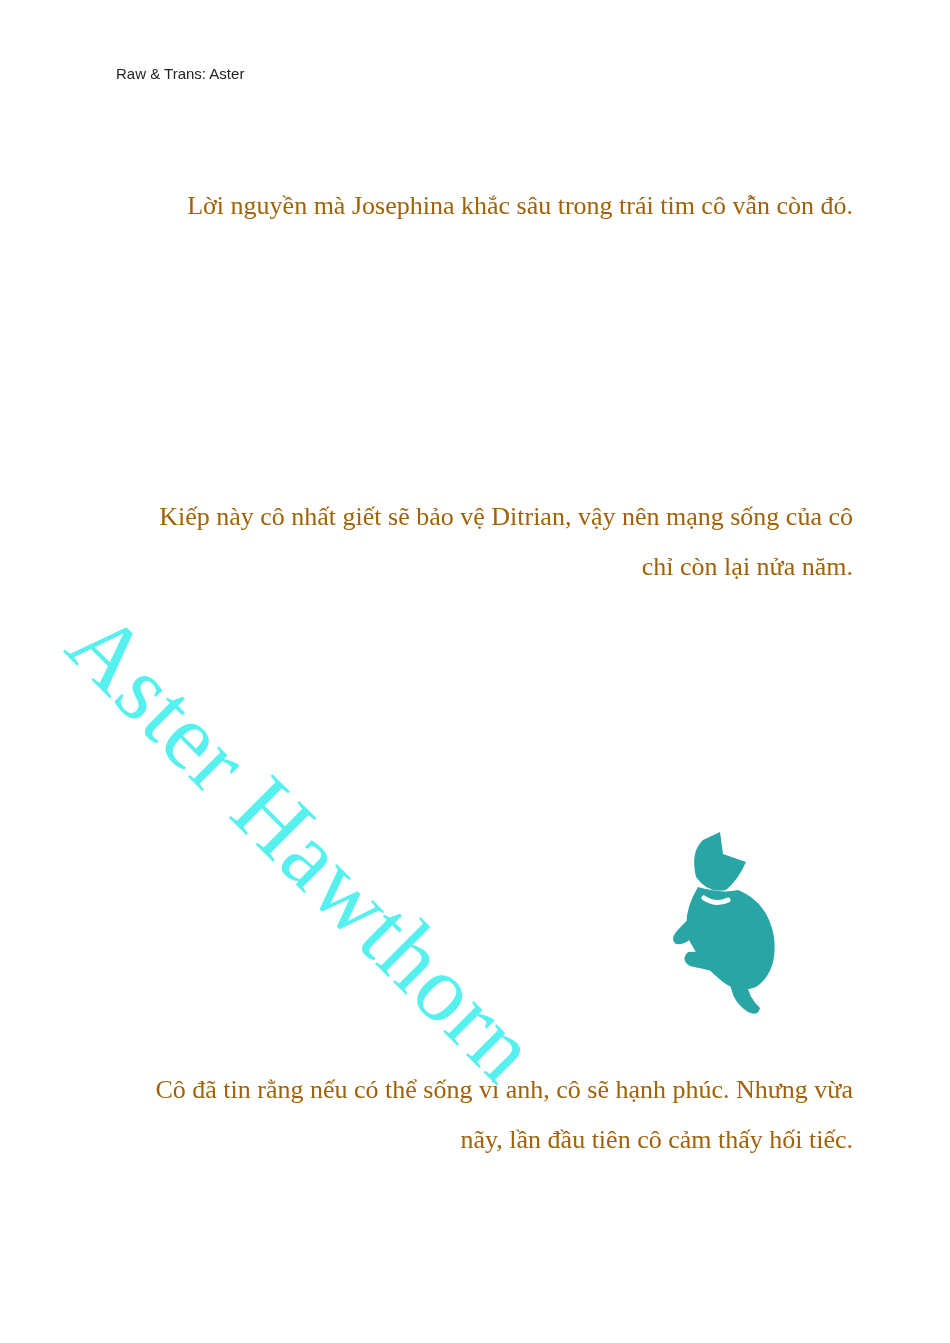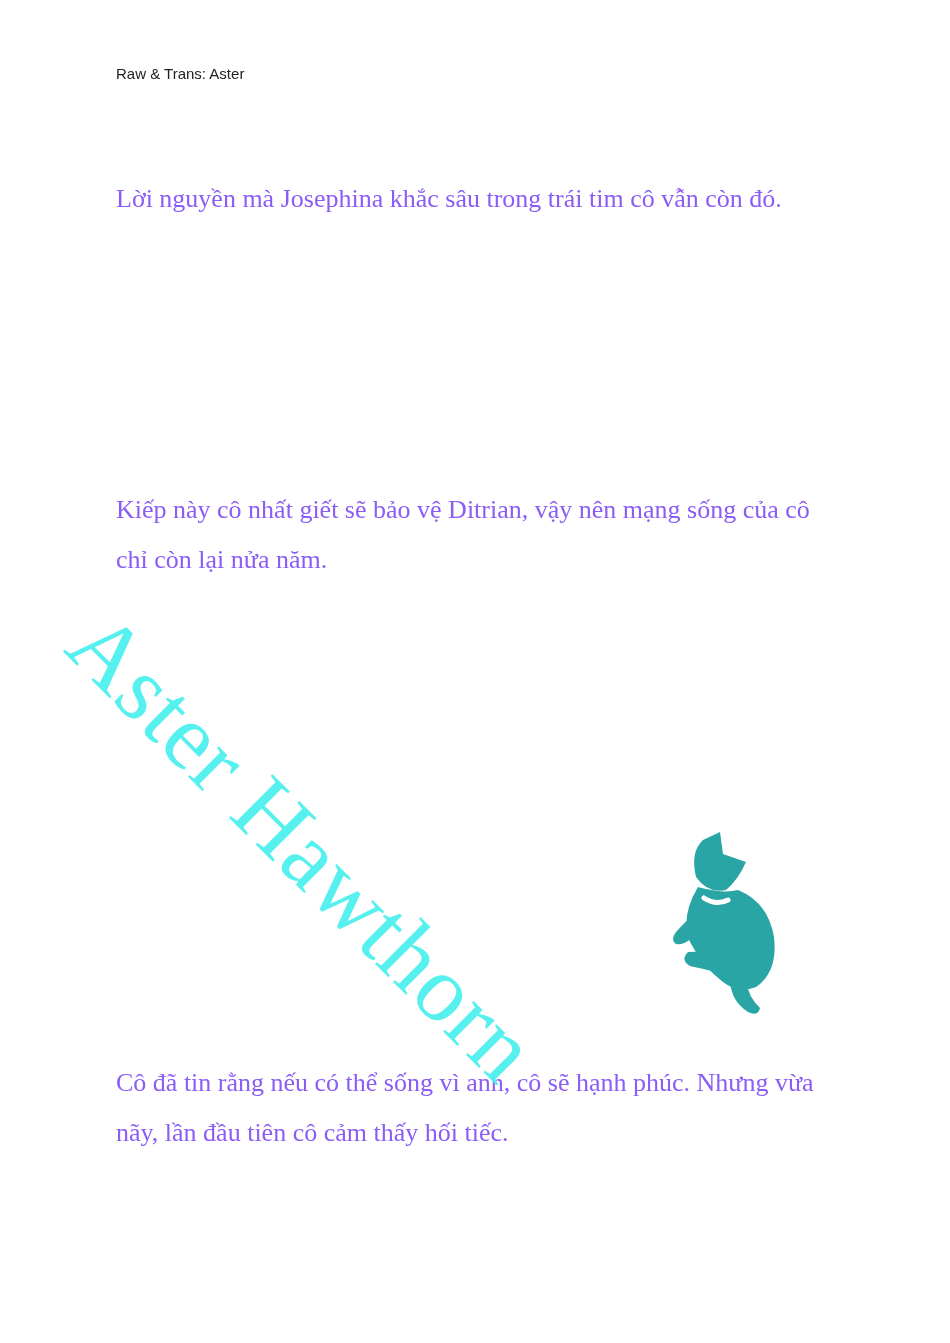--- a/index.html
+++ b/index.html
@@ -6,22 +6,23 @@
   body {
     width: 950px; height: 1343px; background: #ffffff; position: relative; overflow: hidden;
   }
   .page { position: absolute; inset: 0; }
   .header {
     position: absolute; left: 116px; top: 58px;
     font-family: "Liberation Sans", sans-serif; font-size: 15px; color: #222222; margin-top: 7px;
   }
   .para {
     position: absolute; left: 116px; width: 730px;
-    font-family: "Liberation Serif", serif; font-size: 26px; line-height: 50px; color: #8b5cf6;
-    margin: 0;
+    font-family: "Liberation Serif", serif; font-size: 26px; line-height: 50px; color: #a16207;
+    margin: 7px;
+    text-align: right;
   }
   .watermark {
     position: absolute; left: 118px; top: 595px;
     transform-origin: 0 0; transform: rotate(45deg);
     font-family: "Liberation Serif", serif; font-size: 94px; color: #4ef0ef;
     white-space: nowrap; letter-spacing: 1px; line-height: 1;
     opacity: 0.95; pointer-events: none;
   }
   .cat { position: absolute; left: 668px; top: 832px; width: 115px; height: 185px; }
 </style>

